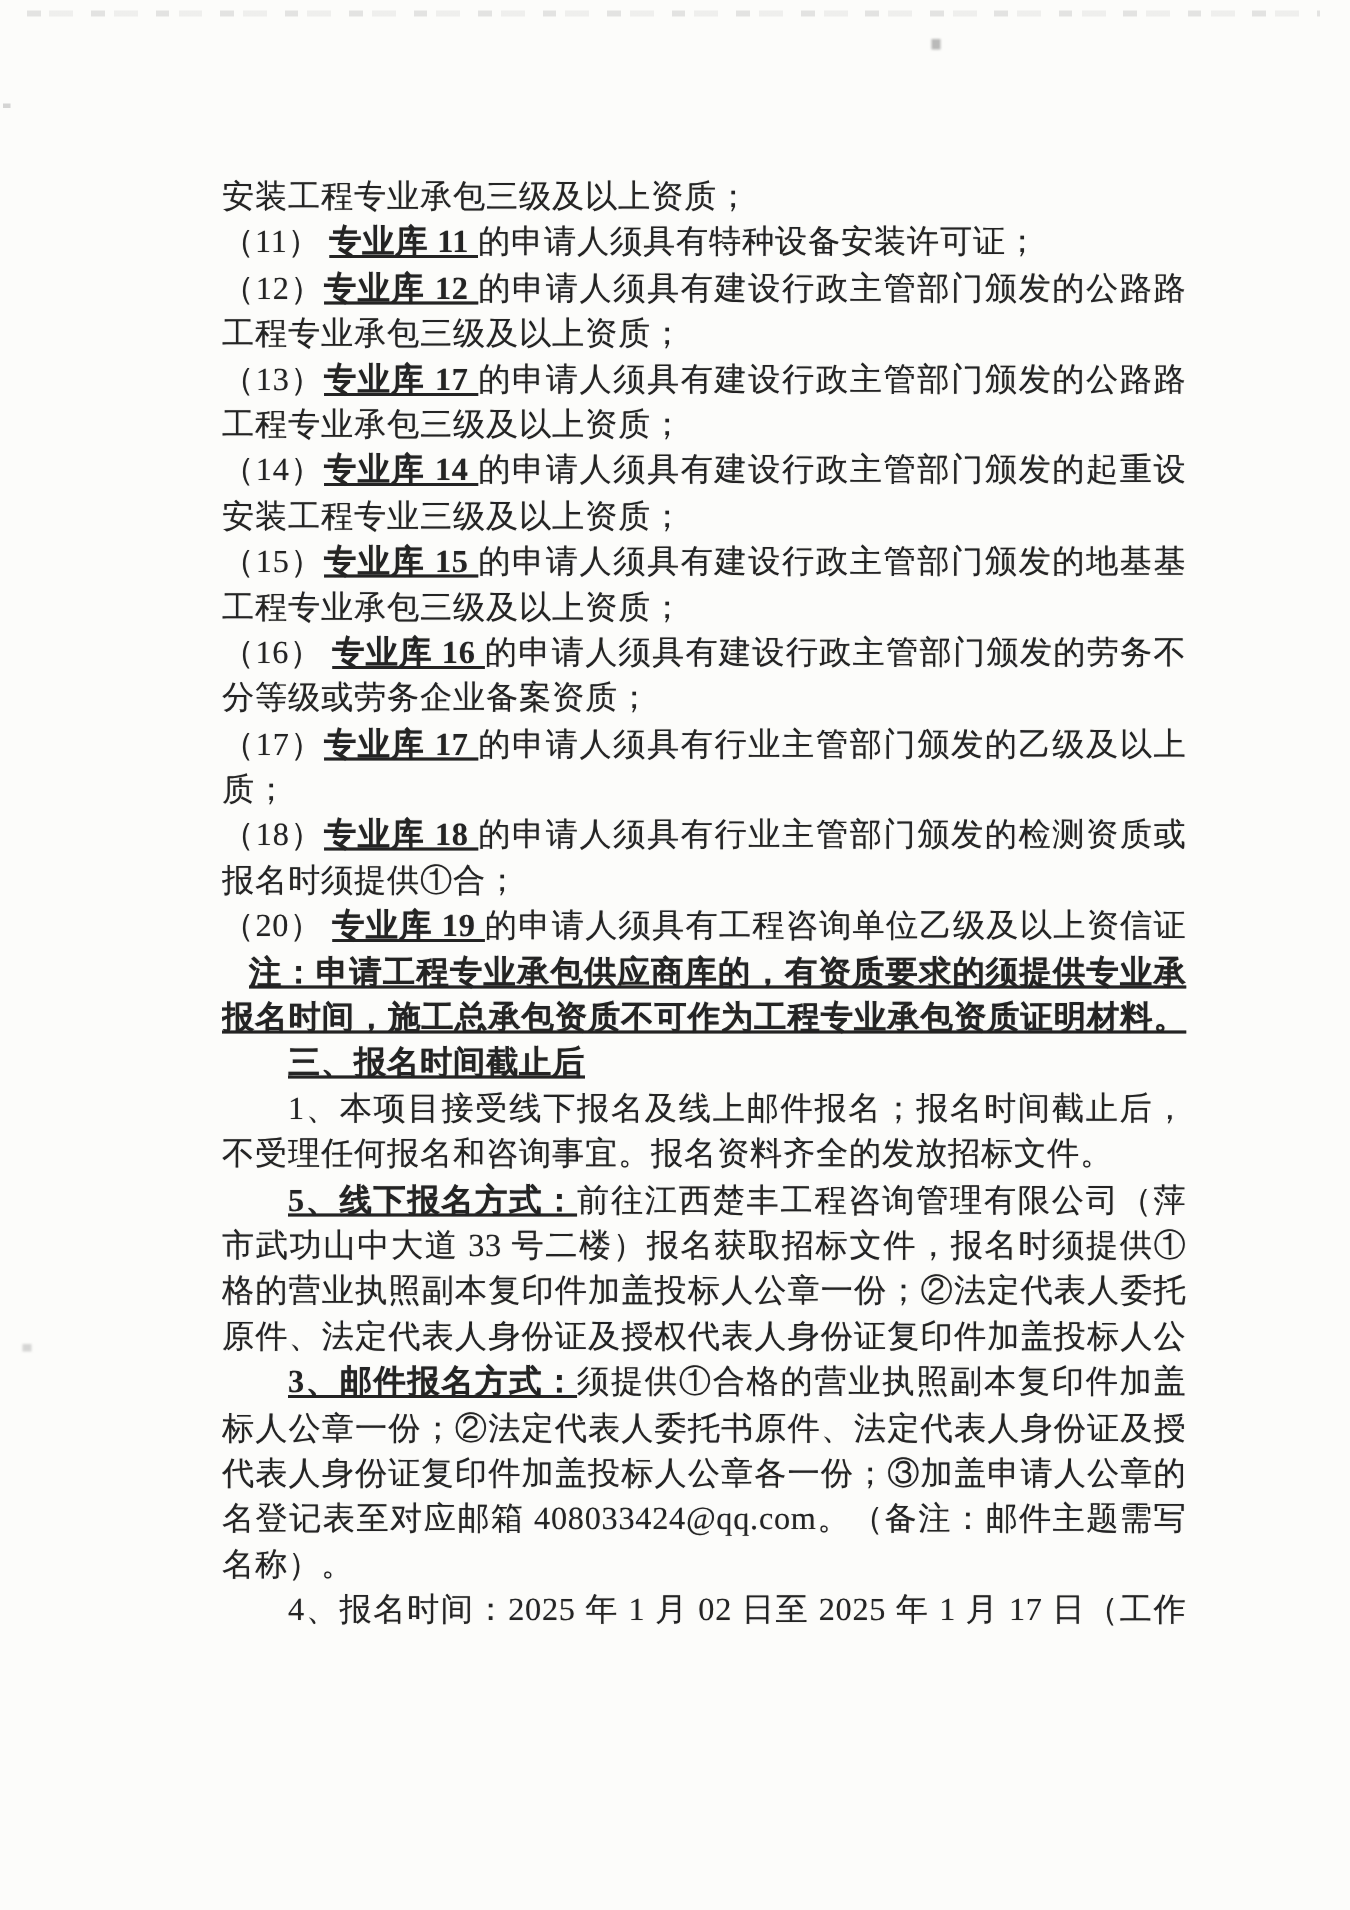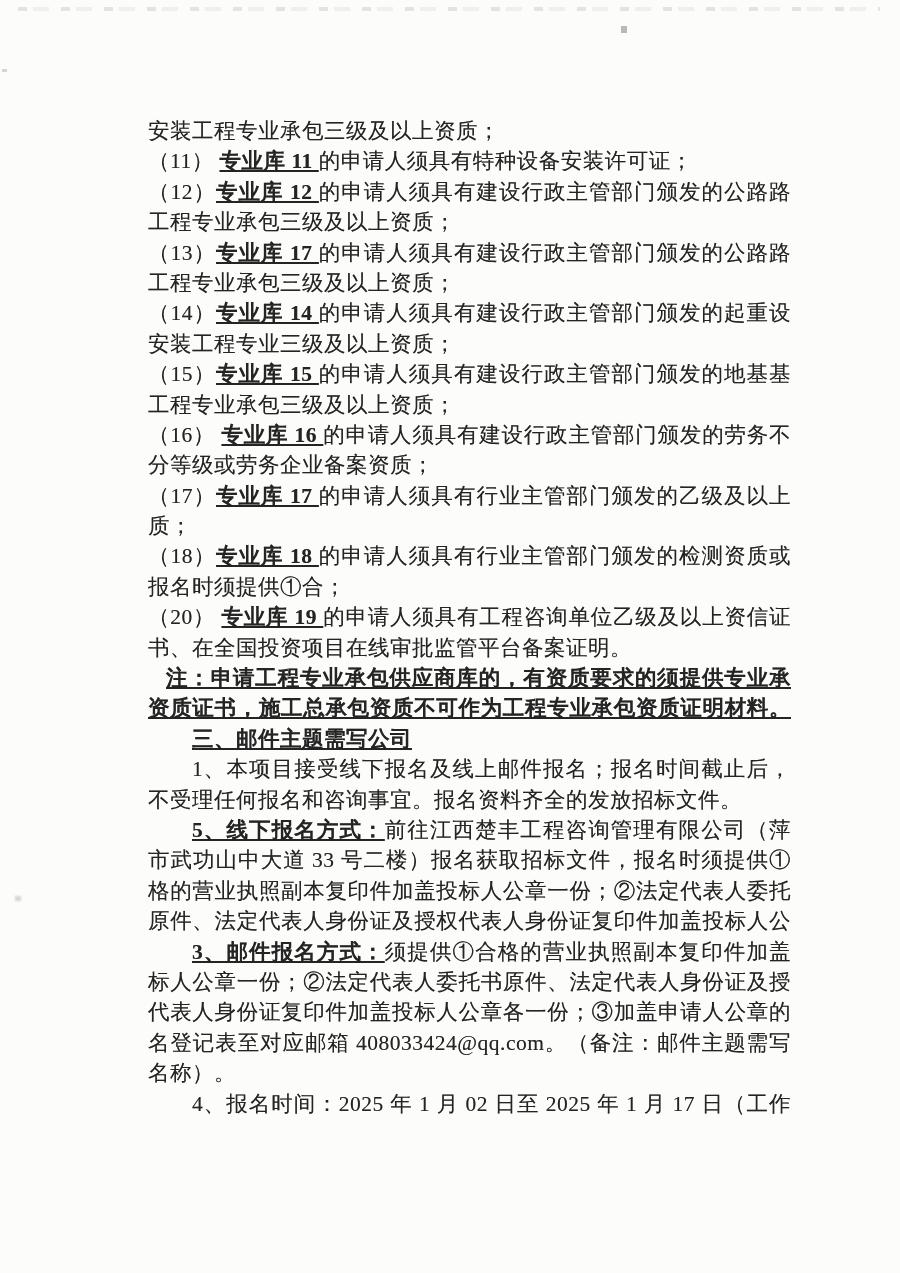--- a/index.html
+++ b/index.html
@@ -71,24 +71,23 @@
       <div class="line left"><span>安装工程专业三级及以上资质；</span></div>
       <div class="line justify"><span>（15）</span><span class="bold">专业库 15 </span><span>的申请人须具有建设行政主管部门颁发的地基基础</span></div>
       <div class="line left"><span>工程专业承包三级及以上资质；</span></div>
       <div class="line justify"><span>（16） </span><span class="bold">专业库 16 </span><span>的申请人须具有建设行政主管部门颁发的劳务不</span></div>
       <div class="line left"><span>分等级或劳务企业备案资质；</span></div>
       <div class="line justify"><span>（17）</span><span class="bold">专业库 17 </span><span>的申请人须具有行业主管部门颁发的乙级及以上资</span></div>
       <div class="line left"><span>质；</span></div>
       <div class="line justify"><span>（18）</span><span class="bold">专业库 18 </span><span>的申请人须具有行业主管部门颁发的检测资质或国</span></div>
       <div class="line left"><span>报名时须提供①合；</span></div>
       <div class="line justify"><span>（20） </span><span class="bold">专业库 19 </span><span>的申请人须具有工程咨询单位乙级及以上资信证</span></div>
-      <div class="line left"><span>书、在全国投资项目在线审批监管平台备案证明。</span></div>
       <div class="line justify indent-half"><span class="bold">注：申请工程专业承包供应商库的，有资质要求的须提供专业承包</span></div>
-      <div class="line justify"><span class="bold">资质证书，施工总承包资质不可作为工程专业承包资质证明材料。</span></div>
-      <div class="line left indent-2"><span class="bold">三、邮件主题需写公司</span></div>
+      <div class="line justify"><span class="bold">报名时间，施工总承包资质不可作为工程专业承包资质证明材料。</span></div>
+      <div class="line left indent-2"><span class="bold">三、报名时间截止后</span></div>
       <div class="line justify indent-2"><span>1、本项目接受线下报名及线上邮件报名；报名时间截止后，概</span></div>
       <div class="line left"><span>不受理任何报名和咨询事宜。报名资料齐全的发放招标文件。</span></div>
       <div class="line justify indent-2"><span class="bold">5、线下报名方式：</span><span>前往江西楚丰工程咨询管理有限公司（萍乡</span></div>
       <div class="line justify"><span>市武功山中大道 33 号二楼）报名获取招标文件，报名时须提供①合</span></div>
       <div class="line justify"><span>格的营业执照副本复印件加盖投标人公章一份；②法定代表人委托书</span></div>
       <div class="line justify"><span>原件、法定代表人身份证及授权代表人身份证复印件加盖投标人公章</span></div>
       <div class="line justify indent-2"><span class="bold">3、邮件报名方式：</span><span>须提供①合格的营业执照副本复印件加盖投</span></div>
       <div class="line justify"><span>标人公章一份；②法定代表人委托书原件、法定代表人身份证及授权</span></div>
       <div class="line justify"><span>代表人身份证复印件加盖投标人公章各一份；③加盖申请人公章的报</span></div>
       <div class="line justify"><span>名登记表至对应邮箱 408033424@qq.com。（备注：邮件主题需写公司</span></div>

